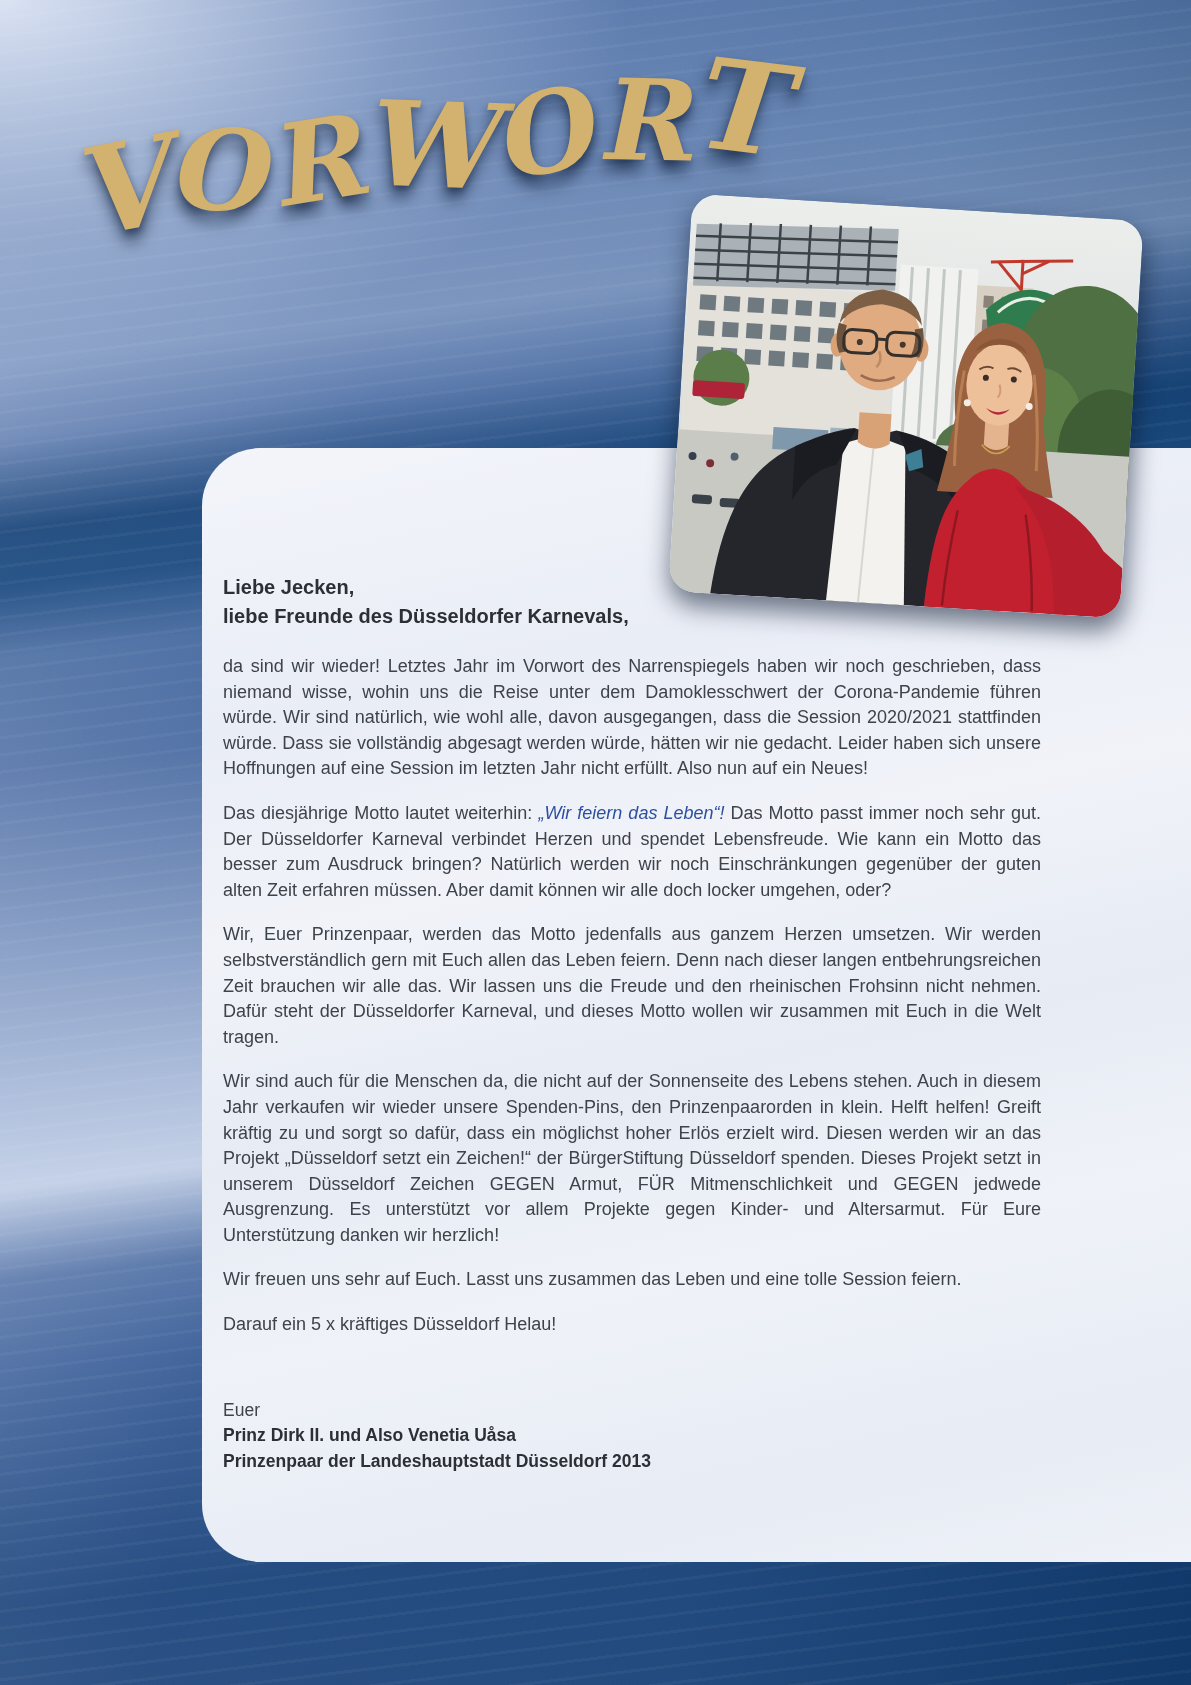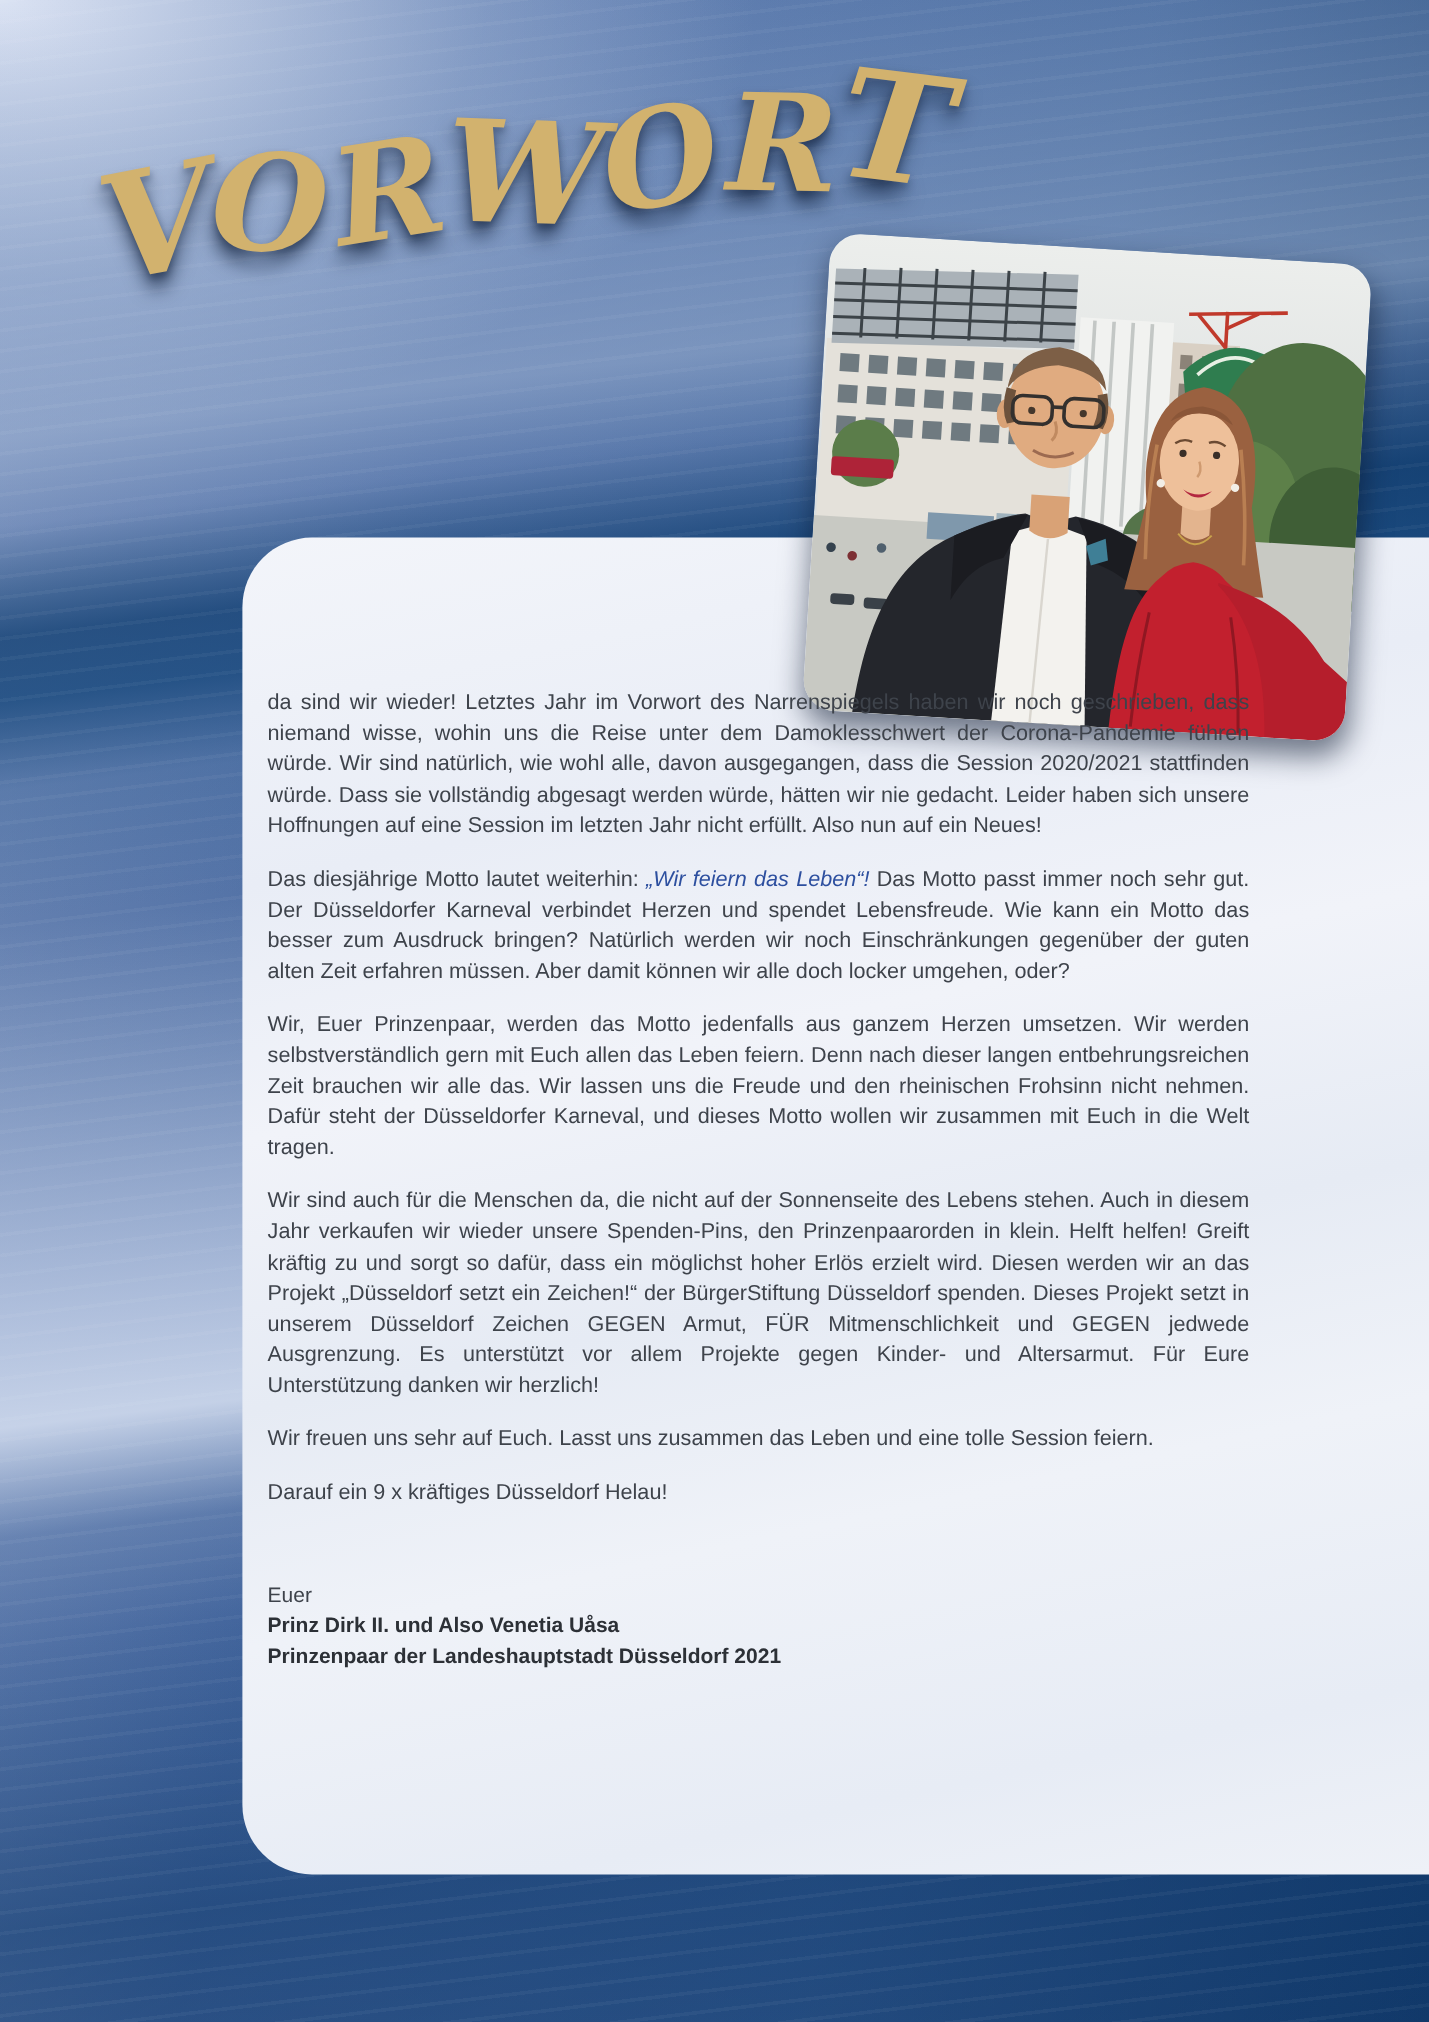--- a/index.html
+++ b/index.html
@@ -237,34 +237,38 @@
           <circle cx="349" cy="192" r="3.5" fill="#f2eee6"></circle>
         <path d="M304,233 Q318,249 332,233" stroke="#c9a24c" stroke-width="1.6" fill="none"></path>
         <path d="M256,398 C260,330 268,292 292,270 Q302,258 318,256 Q336,258 346,270 C374,290 386,332 392,398 Z" fill="#c2202e"></path>
         <path d="M340,272 C382,282 412,302 432,332 L452,348 L452,398 L386,398 C384,340 368,300 340,274 Z" fill="#b51e2c"></path>
         <path d="M284,300 q-8,50 -10,96 M352,300 q10,48 12,96" stroke="#8f1722" stroke-width="2.5" fill="none"></path>
       </g>
     </svg>
   </div>
 
   <div class="letter">
+    <p class="salutation">
+      <span>Liebe Jecken,</span><br>
+      <span>liebe Freunde des Düsseldorfer Karnevals,</span>
+    </p>
 
     <p class="para">da sind wir wieder! Letztes Jahr im Vorwort des Narrenspiegels haben wir noch geschrieben, dass niemand wisse, wohin uns die Reise unter dem Damoklesschwert der Corona-Pandemie führen würde. Wir sind natürlich, wie wohl alle, davon ausgegangen, dass die Session 2020/2021 stattfinden würde. Dass sie vollständig abgesagt werden würde, hätten wir nie gedacht. Leider haben sich unsere Hoffnungen auf eine Session im letzten Jahr nicht erfüllt. Also nun auf ein Neues!</p>
 
 
     <p class="para"><span>Das diesjährige Motto lautet weiterhin: </span><span class="motto">„Wir feiern das Leben“!</span><span> Das Motto passt immer noch sehr gut. Der Düsseldorfer Karneval verbindet Herzen und spendet Lebensfreude. Wie kann ein Motto das besser zum Ausdruck bringen? Natürlich werden wir noch Einschränkungen gegenüber der guten alten Zeit erfahren müssen. Aber damit können wir alle doch locker umgehen, oder?</span></p>
 
     <p class="para">Wir, Euer Prinzenpaar, werden das Motto jedenfalls aus ganzem Herzen umsetzen. Wir werden selbstverständlich gern mit Euch allen das Leben feiern. Denn nach dieser langen entbehrungsreichen Zeit brauchen wir alle das. Wir lassen uns die Freude und den rheinischen Frohsinn nicht nehmen. Dafür steht der Düsseldorfer Karneval, und dieses Motto wollen wir zusammen mit Euch in die Welt tragen.</p>
 
     <p class="para">Wir sind auch für die Menschen da, die nicht auf der Sonnenseite des Lebens stehen. Auch in diesem Jahr verkaufen wir wieder unsere Spenden-Pins, den Prinzenpaarorden in klein. Helft helfen! Greift kräftig zu und sorgt so dafür, dass ein möglichst hoher Erlös erzielt wird. Diesen werden wir an das Projekt „Düsseldorf setzt ein Zeichen!“ der BürgerStiftung Düsseldorf spenden. Dieses Projekt setzt in unserem Düsseldorf Zeichen GEGEN Armut, FÜR Mitmenschlichkeit und GEGEN jedwede Ausgrenzung. Es unterstützt vor allem Projekte gegen Kinder- und Altersarmut. Für Eure Unterstützung danken wir herzlich!</p>
 
     <p class="para">Wir freuen uns sehr auf Euch. Lasst uns zusammen das Leben und eine tolle Session feiern.</p>
 
-    <p class="para">Darauf ein 9 x kräftiges Düsseldorf Helau!</p>
+    <p class="para">Darauf ein 5 x kräftiges Düsseldorf Helau!</p>
 
     <div class="sig">
       <div>Euer</div>
       <div class="bold">Prinz Dirk II. und Also Venetia Uåsa</div>
-      <div class="bold">Prinzenpaar der Landeshauptstadt Düsseldorf 2021</div>
+      <div class="bold">Prinzenpaar der Landeshauptstadt Düsseldorf 2013</div>
     </div>
   </div>
 
 </div>
 
 </body></html>

